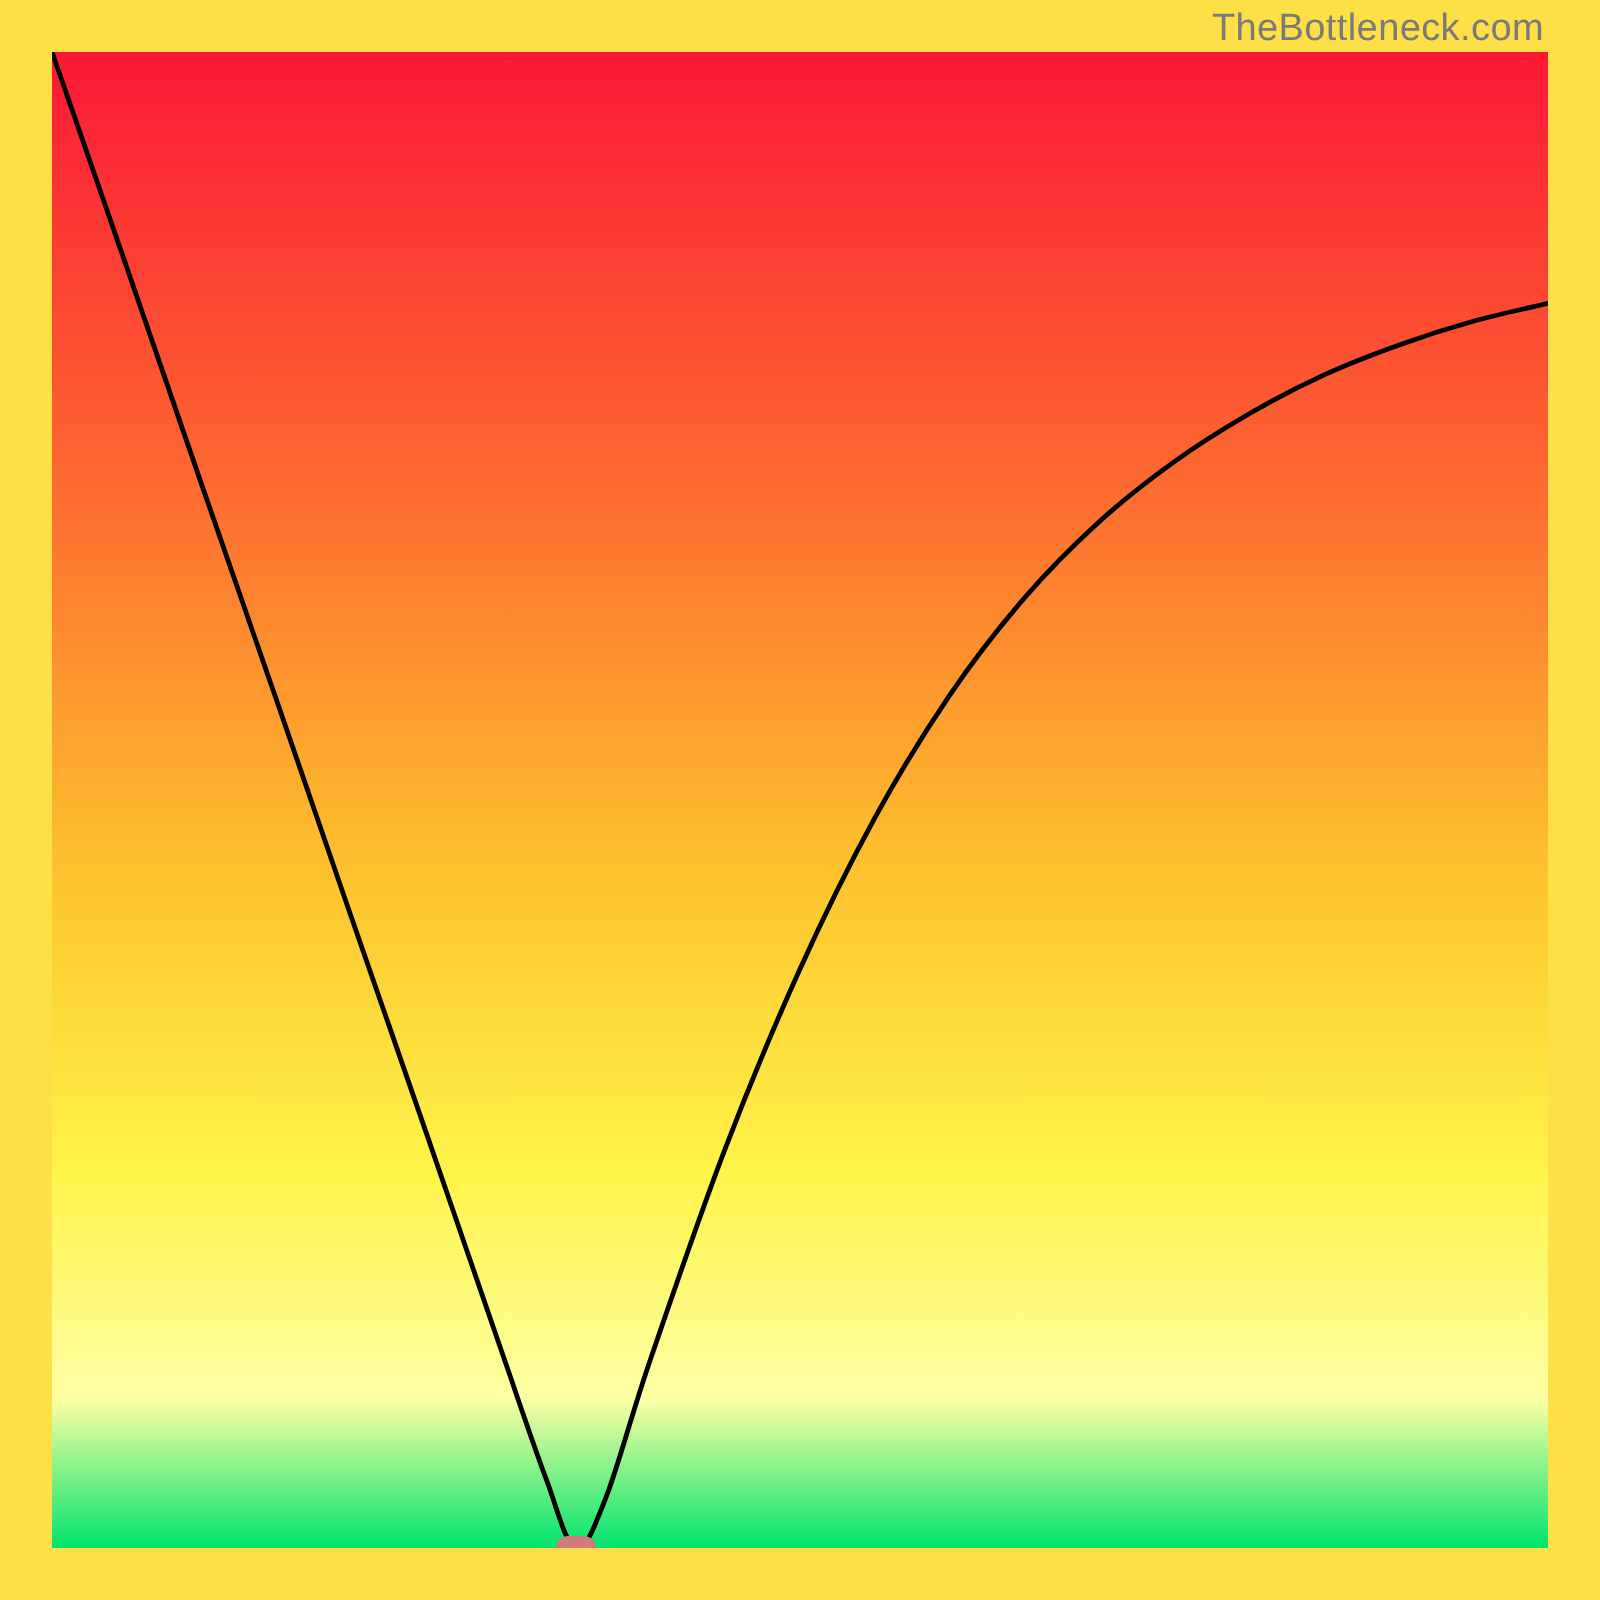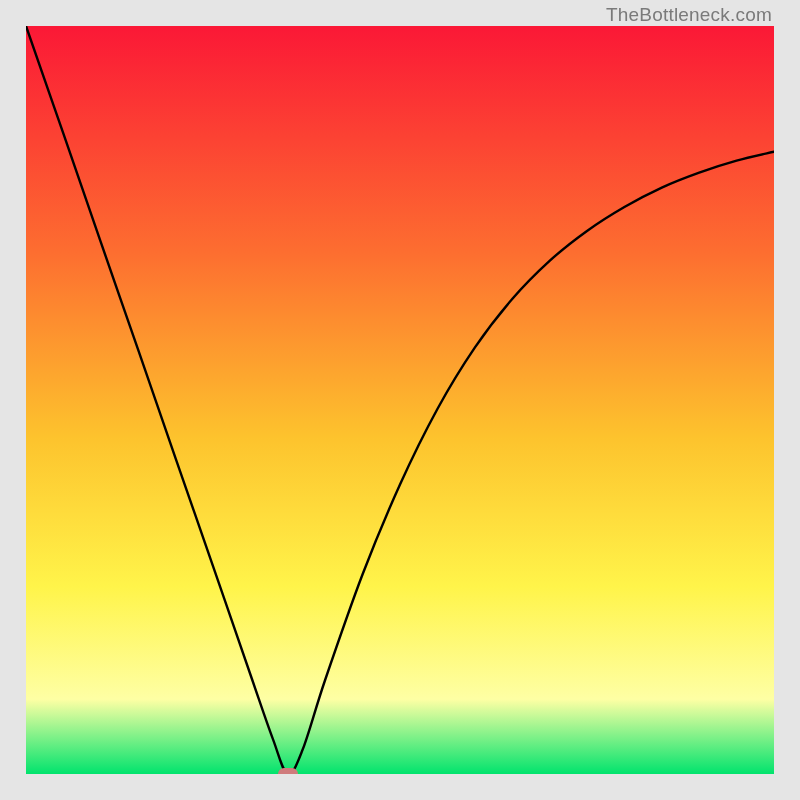--- a/index.html
+++ b/index.html
@@ -1,18 +1,18 @@
 <!DOCTYPE html>
 <html><head>
 <meta charset="utf-8">
 <style>
   * { margin: 0; padding: 0; box-sizing: border-box; }
   html, body { width: 800px; height: 800px; overflow: hidden; }
   body { background: #000; position: relative; }
-  .frame { position: absolute; inset: 0; background: #e5e5e5; }
+  .frame { position: absolute; inset: 0; background: #fde047; }
   .plot-area {
     position: absolute;
     left: 26px;
     top: 26px;
     width: 748px;
     height: 748px;
     overflow: hidden;
   }
   .attribution {
     position: absolute;

